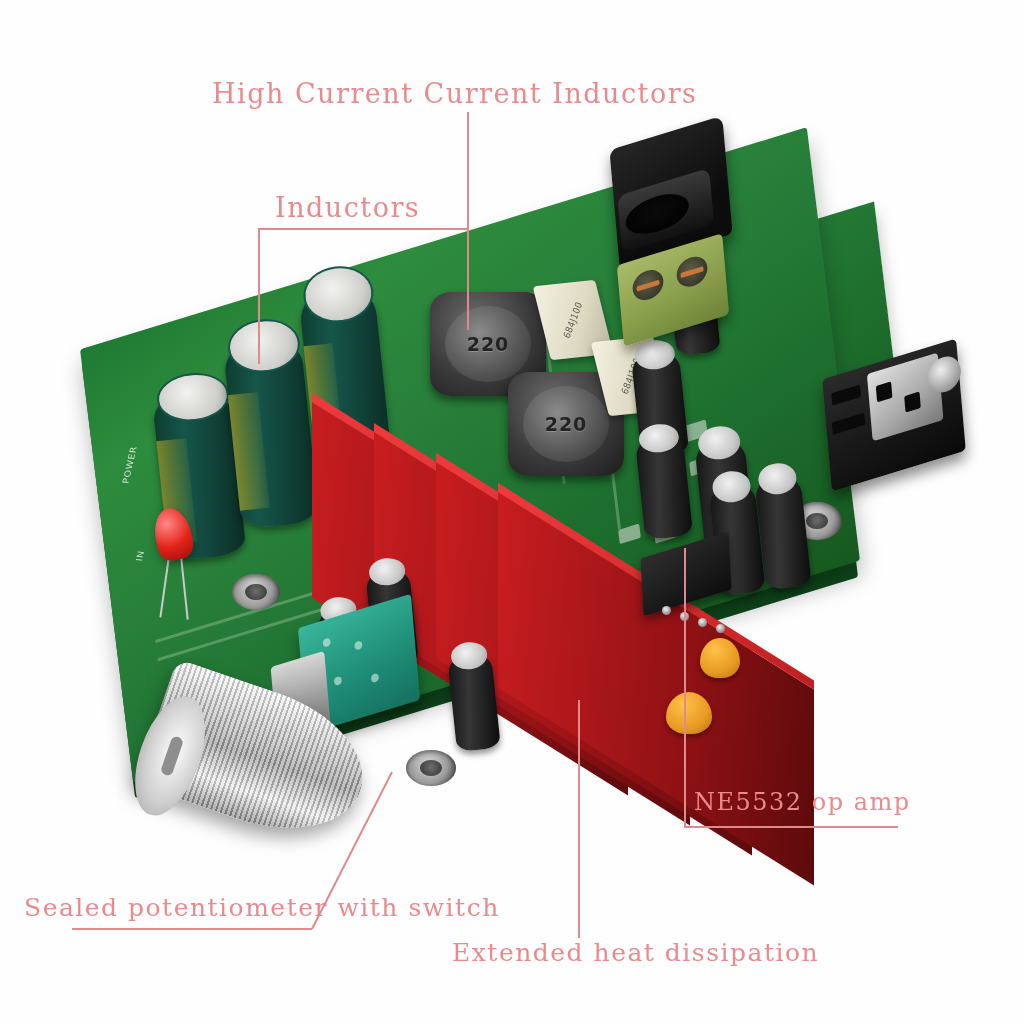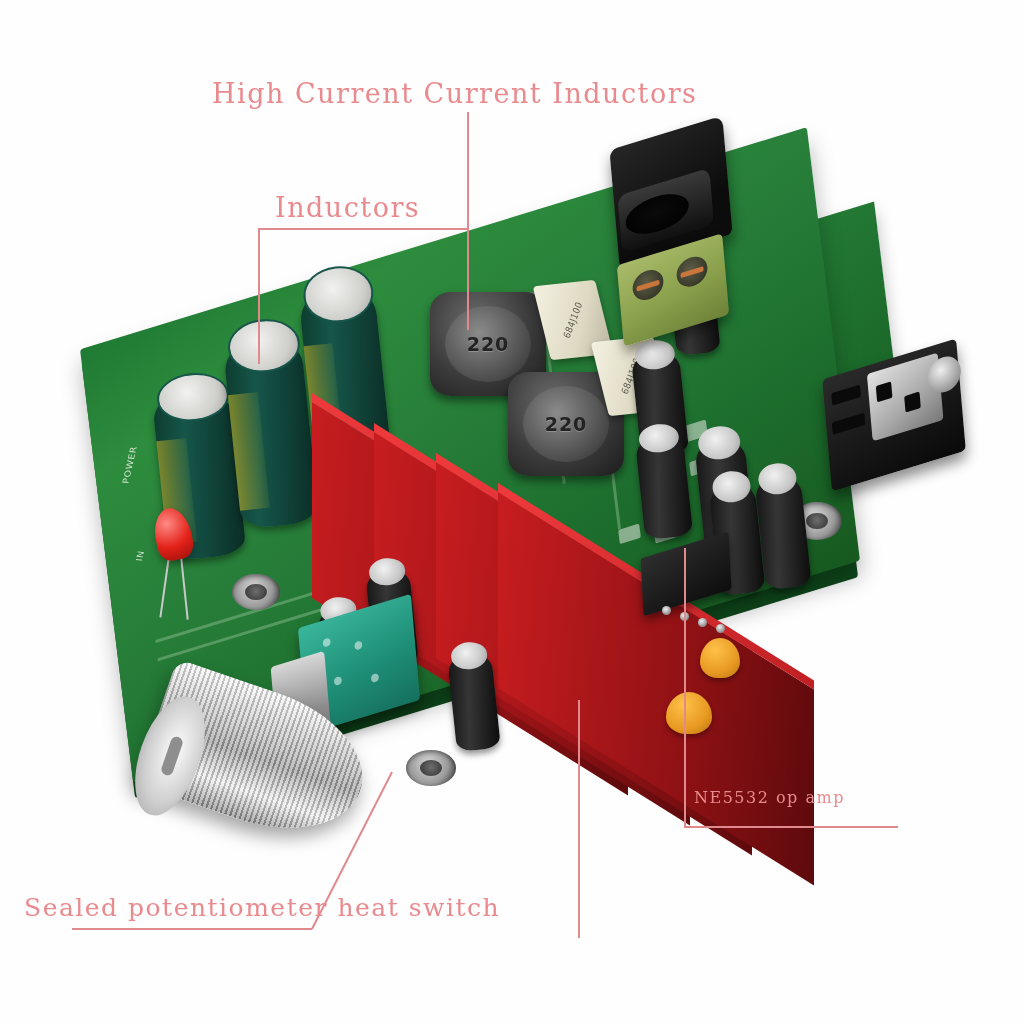--- a/index.html
+++ b/index.html
@@ -326,25 +326,26 @@
 
   </div>
 
   <div class="anno" style="left:212px;top:78px;font-size:27px;">High Current Current Inductors</div>
   <div class="lead v" style="left:467px;top:112px;height:218px;"></div>
 
   <div class="anno" style="left:275px;top:192px;font-size:27px;">Inductors</div>
   <div class="lead h" style="left:258px;top:228px;width:210px;"></div>
   <div class="lead v" style="left:258px;top:228px;height:136px;"></div>
 
-  <div class="anno" style="left:694px;top:788px;font-size:16px;">NE5532 op amp</div>
+  <div class="anno" style="left:694px;top:788px;font-size:24px;">NE5532 op amp</div>
   <div class="lead h" style="left:684px;top:826px;width:214px;"></div>
   <div class="lead v" style="left:684px;top:548px;height:278px;"></div>
 
+  <div class="anno" style="left:452px;top:938px;font-size:25px;">Extended heat dissipation</div>
   <div class="lead v" style="left:578px;top:700px;height:238px;"></div>
 
-  <div class="anno" style="left:24px;top:893px;font-size:25px;">Sealed potentiometer heat switch</div>
+  <div class="anno" style="left:24px;top:893px;font-size:25px;">Sealed potentiometer with switch</div>
   <div class="lead h" style="left:72px;top:928px;width:240px;"></div>
   <svg style="position:absolute;left:300px;top:770px;width:130px;height:170px;overflow:visible;">
     <line x1="12" y1="159" x2="92" y2="2" stroke="#e08a8e" stroke-width="2"></line>
   </svg>
 
 </div>
 
 </body></html>

